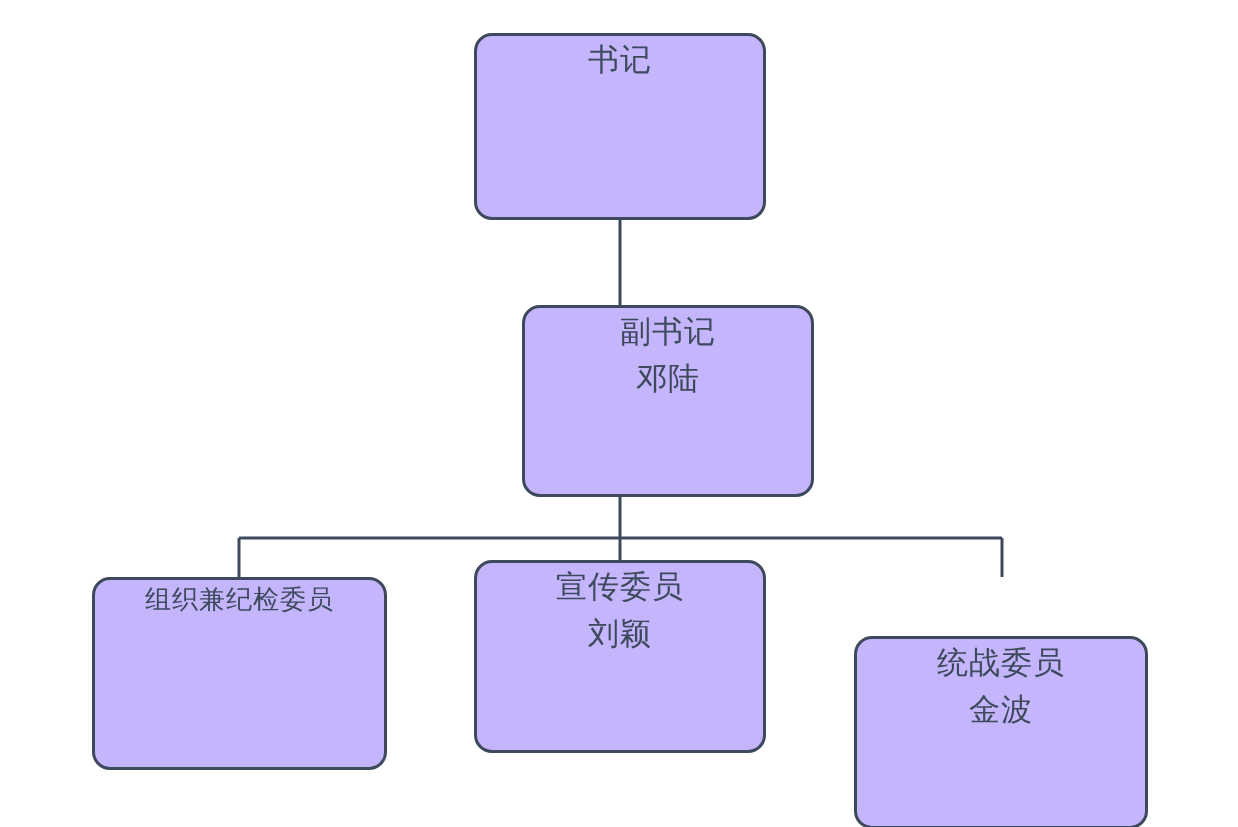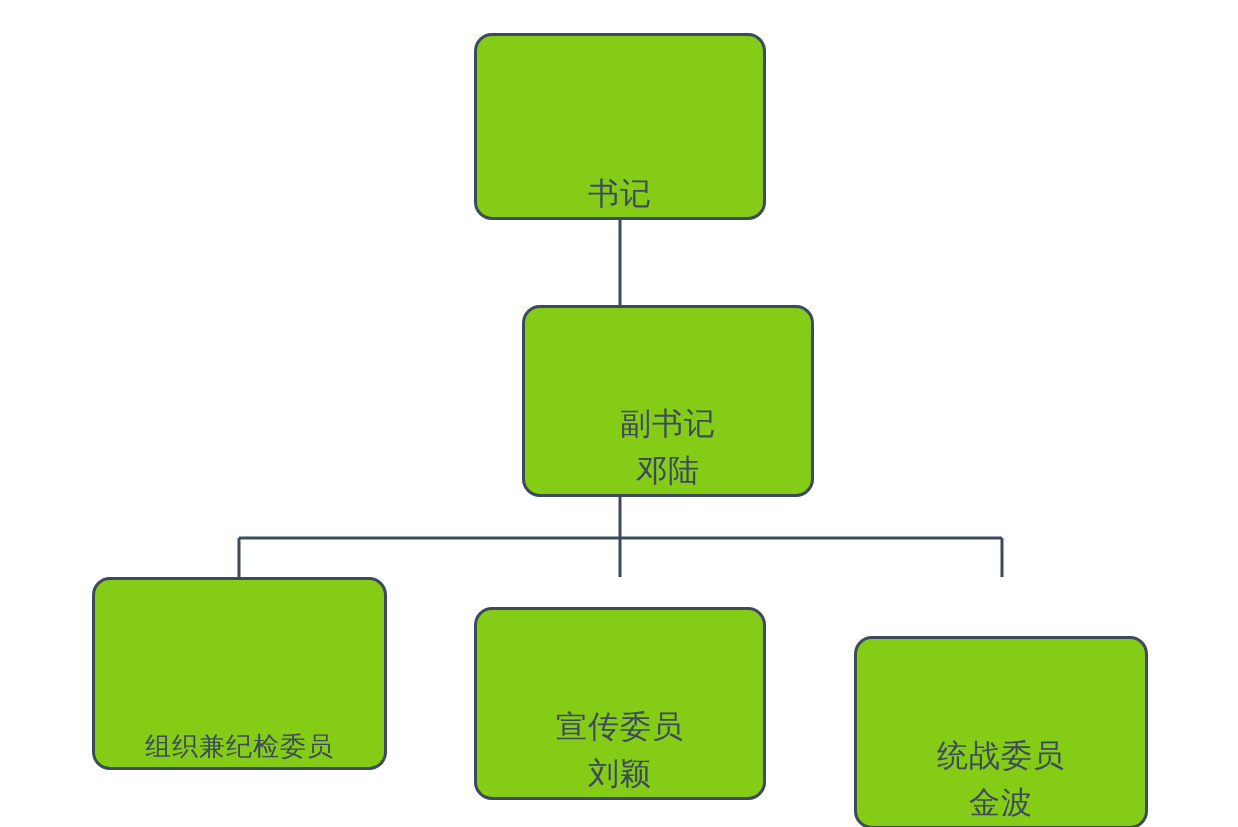--- a/index.html
+++ b/index.html
@@ -28,47 +28,47 @@
     left: 0;
     top: 0;
     width: 1238px;
     height: 827px;
     z-index: 1;
   }
 
   .org-node {
     position: absolute;
     box-sizing: border-box;
-    background: #84cc16;
+    background: #c4b5fd;
     border: 3px solid #3d4a5c;
     border-radius: 18px;
     display: flex;
     flex-direction: column;
     align-items: center;
-    justify-content: flex-end;
+    justify-content: flex-start;
     z-index: 2;
   }
 
   .node-line {
     color: #3d4a5c;
     font-size: 31px;
     line-height: 1.52;
     letter-spacing: 1px;
     text-align: center;
     white-space: nowrap;
   }
 
   .node-title { }
   .node-person { }
 
   
   #node-secretary        { left: 474px; top: 33px;  width: 292px; height: 187px; }
   #node-deputy-secretary { left: 474px; top: 305px; width: 292px; height: 192px; margin-left: 48px; }
   #node-org-discipline   { left: 92px;  top: 577px; width: 295px; height: 193px; }
-  #node-propaganda       { left: 474px; top: 607px; width: 292px; height: 193px; }
+  #node-propaganda       { left: 474px; top: 560px; width: 292px; height: 193px; }
   #node-united-front     { left: 854px; top: 608px; width: 294px; height: 193px; margin-top: 28px; }
 
   #node-org-discipline .node-line { font-size: 26px; }
 </style>
 </head>
 <body>
 
 <div id="chart-canvas">
 
   <svg id="connectors" viewBox="0 0 1238 827" width="1238" height="827" aria-hidden="true">

